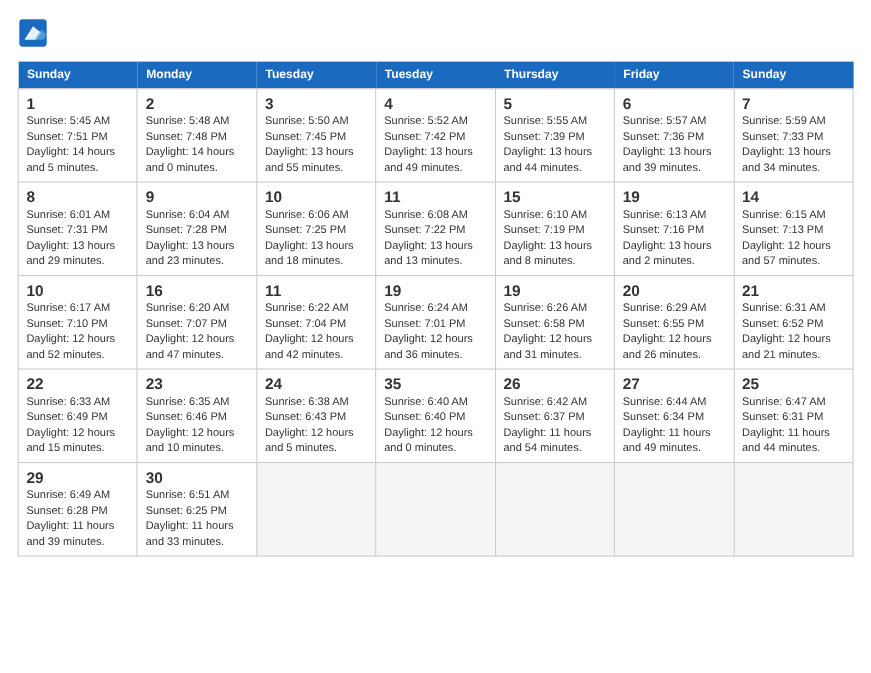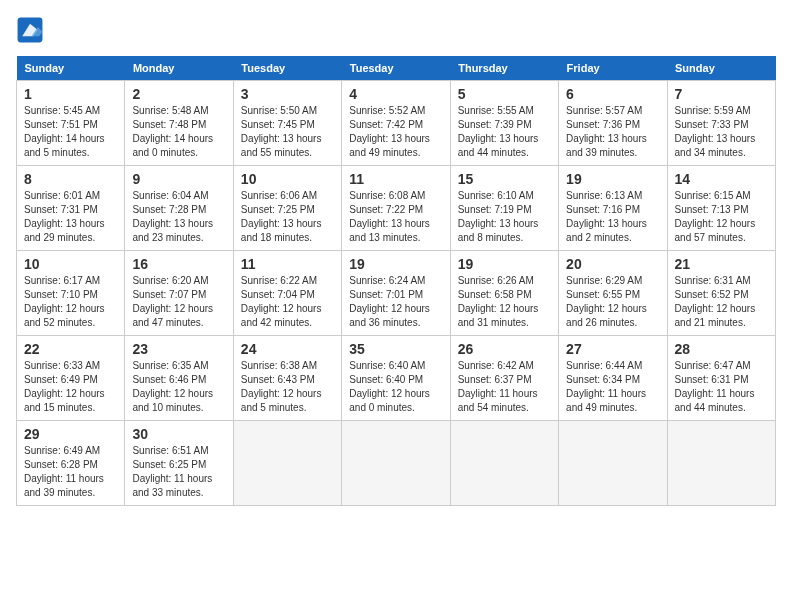--- a/index.html
+++ b/index.html
@@ -225,21 +225,21 @@
       </td>
         <td>
         <span class="day-num">26</span>
         <span class="day-info">Sunrise: 6:42 AM<br>Sunset: 6:37 PM<br>Daylight: 11 hours and 54 minutes.</span>
       </td>
         <td>
         <span class="day-num">27</span>
         <span class="day-info">Sunrise: 6:44 AM<br>Sunset: 6:34 PM<br>Daylight: 11 hours and 49 minutes.</span>
       </td>
         <td>
-        <span class="day-num">28</span>
+        <span class="day-num">25</span>
         <span class="day-info">Sunrise: 6:47 AM<br>Sunset: 6:31 PM<br>Daylight: 11 hours and 44 minutes.</span>
       </td>
       </tr>
       <tr>
         <td>
         <span class="day-num">29</span>
         <span class="day-info">Sunrise: 6:49 AM<br>Sunset: 6:28 PM<br>Daylight: 11 hours and 39 minutes.</span>
       </td>
         <td>
         <span class="day-num">30</span>

